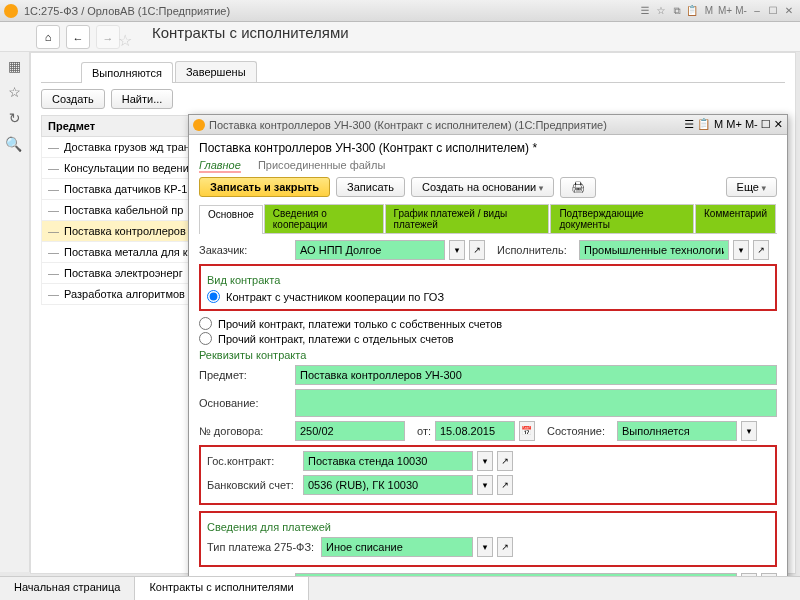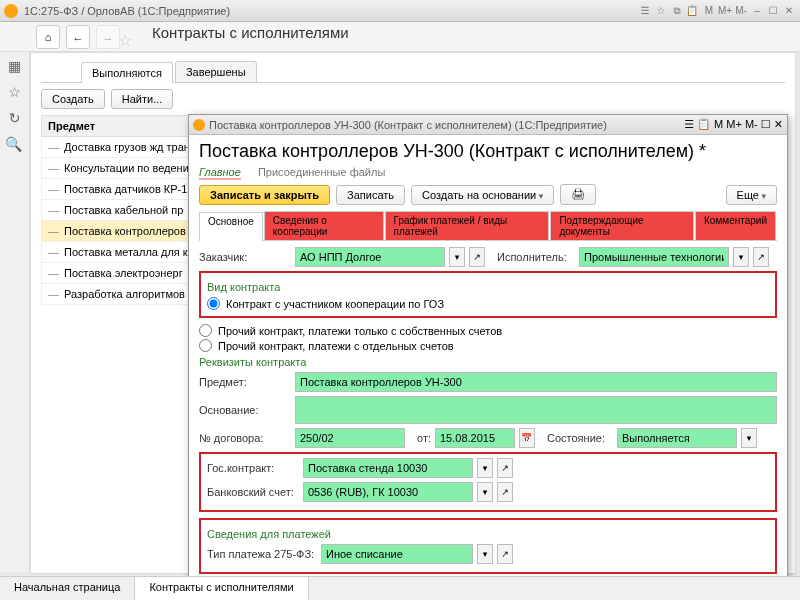--- a/index.html
+++ b/index.html
@@ -22,30 +22,30 @@
 .btn { border: 1px solid #bbb; background: linear-gradient(#fff,#eee); padding: 3px 10px; border-radius: 3px; cursor: pointer; display: inline-block; }
 .toolbar { display: flex; gap: 6px; margin-bottom: 6px; }
 .list-header { background: #f0f0f0; border: 1px solid #ddd; padding: 4px 6px; font-weight: bold; }
 .list-item { border: 1px solid #eee; border-top: none; padding: 4px 6px 4px 22px; position: relative; cursor: pointer; }
 .list-item.sel { background: #fff3c4; }
 .list-item::before { content: "—"; position: absolute; left: 6px; color: #888; }
 .dialog { position: absolute; left: 188px; top: 82px; width: 600px; height: 476px; background: #fff; border: 1px solid #999; box-shadow: 2px 2px 8px rgba(0,0,0,0.3); display: flex; flex-direction: column; margin-top: 32px; }
 .dialog-titlebar { background: linear-gradient(#f0f0f0,#dcdcdc); height: 20px; display: flex; align-items: center; padding: 0 4px; border-bottom: 1px solid #bbb; }
 .dialog-titlebar .logo { width: 12px; height: 12px; background: #fca311; border-radius: 50%; margin-right: 4px; }
 .dialog-body { padding: 6px 10px; flex: 1; overflow: hidden; }
-.dlg-title { font-size: 18px; margin-bottom: 4px; }
+.dlg-title { font-size: 12px; margin-bottom: 4px; }
 .dlg-links { margin-bottom: 6px; }
 .dlg-links a { color: #2a7a2a; margin-right: 14px; text-decoration: none; }
 .dlg-links a.active { border-bottom: 2px solid #fca5a5; font-style: italic; }
 .dlg-links a.gray { color: #777; }
-.dlg-toolbar { display: flex; gap: 6px; margin-bottom: 6px; align-items: center; }
+.dlg-toolbar { display: flex; gap: 6px; margin-bottom: 6px; align-items: flex-start; }
 .btn-yellow { background: linear-gradient(#ffe680,#ffd040); border: 1px solid #c9a227; font-weight: bold; }
 .btn-drop::after { content: " ▾"; font-size: 9px; color: #666; }
 .inner-tabs { display: flex; border-bottom: 1px solid #ccc; margin-bottom: 6px; }
-.inner-tab { padding: 3px 8px; border: 1px solid #ccc; border-bottom: none; background: #ef4444; margin-right: 1px; cursor: pointer; font-size: 10px; }
+.inner-tab { padding: 3px 8px; border: 1px solid #ccc; border-bottom: none; background: #84cc16; margin-right: 1px; cursor: pointer; font-size: 10px; }
 .inner-tab.active { background: #fff; position: relative; top: 1px; }
 .form-row { display: flex; align-items: center; margin-bottom: 4px; gap: 4px; }
 .form-row label { width: 92px; color: #333; }
 .input { border: 1px solid #bbb; height: 20px; padding: 0 4px; background: #86efac; }
 .input-btn { width: 16px; height: 20px; border: 1px solid #bbb; background: #f3f3f3; display: inline-flex; align-items: center; justify-content: center; font-size: 9px; cursor: pointer; }
 .section { color: #2a7a2a; margin: 4px 0 4px 0; font-size: 11px; }
 .redbox { border: 2px solid #cc2222; padding: 4px 6px; margin-bottom: 6px; }
 .radio-row { display: flex; align-items: center; gap: 4px; margin: 2px 0; }
 .radio-row input { margin-right: 2px; }
 .bottom-tabs { position: absolute; left: 0; bottom: 0; right: 0; height: 24px; background: #f0f0f0; border-top: 1px solid #ccc; display: flex; }

